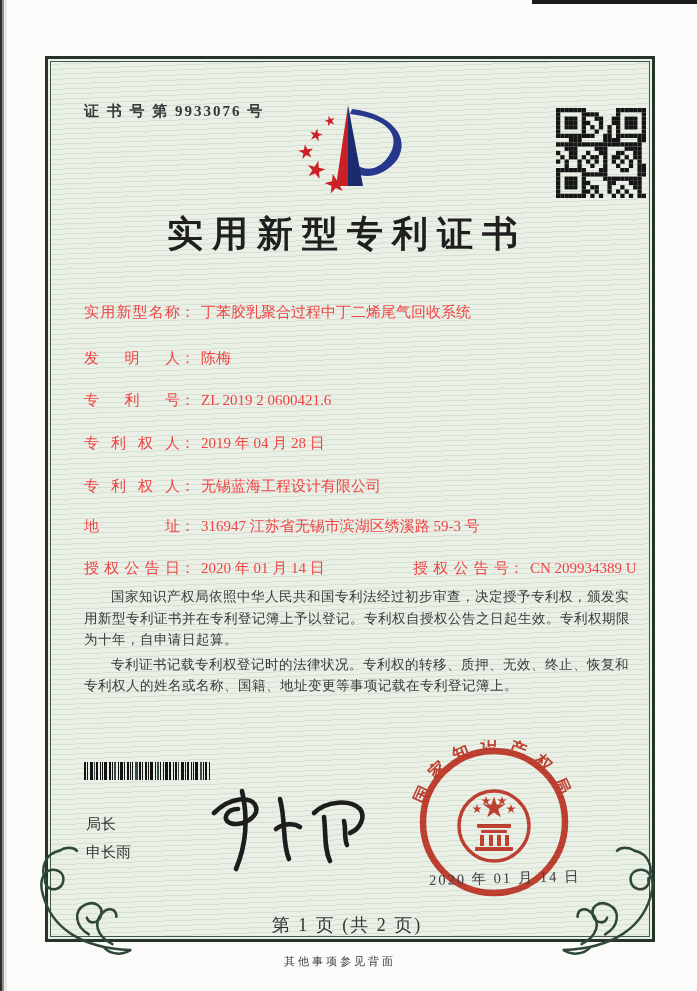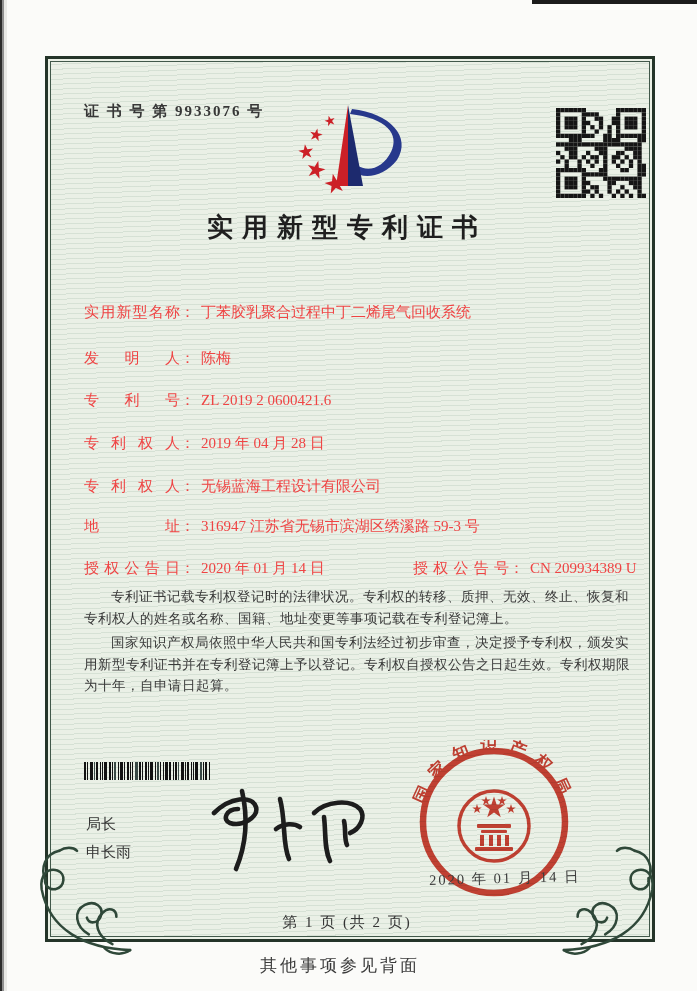--- a/index.html
+++ b/index.html
@@ -18,36 +18,36 @@
     position:absolute;left:45px;top:56px;width:604px;height:880px;
     background-color:#eaf0e6;
     background-image:repeating-linear-gradient(178deg,rgba(141,171,151,.22) 0 1px,rgba(0,0,0,0) 1px 5px);
     border:3px solid #243429;
     box-shadow:inset 0 0 0 2px #eaf0e6, inset 0 0 0 3px #41584a;
   }
   .cert-number{position:absolute;left:84px;top:102px;font-size:15px;letter-spacing:2px;color:#373737;font-weight:bold;}
   .logo{position:absolute;left:278px;top:99px;width:150px;height:96px;}
   .qr{position:absolute;left:556px;top:108px;width:90px;height:90px;}
   .title{position:absolute;left:45px;top:210px;width:604px;text-align:center;
-    font-size:26px;font-weight:700;letter-spacing:9px;color:#1f1f1f;}
+    font-size:36px;font-weight:700;letter-spacing:9px;color:#1f1f1f;}
   .fields{position:absolute;left:84px;top:303px;width:545px;font-size:15px;}
   .frow{position:absolute;left:0;white-space:nowrap;color:#ef4444;}
   .flabel{display:inline-block;width:96px;text-align:justify;text-align-last:justify;}
   .fcolon{padding-right:6px;}
   .fpair2{position:absolute;left:300px;top:0;margin-left:29px;}
   .paras{position:absolute;left:84px;top:586px;width:548px;font-size:13.5px;line-height:21.5px;color:#3a3a3a;}
   .paras p{margin:0 0 3px 0;text-indent:2em;letter-spacing:.5px;}
   .barcode{position:absolute;left:84px;top:762px;width:184px;height:18px;display:flex;align-items:stretch;overflow:hidden;}
   .barcode span{display:block;height:100%;}
   .director{position:absolute;left:86px;top:810px;font-size:15px;color:#333;line-height:28px;}
   .signature{position:absolute;left:192px;top:783px;width:180px;height:92px;}
   .seal{position:absolute;left:412px;top:740px;width:164px;height:164px;mix-blend-mode:multiply;opacity:.95;}
   .seal-date{position:absolute;left:429px;top:869px;font-size:14.5px;color:#3c3c3c;letter-spacing:2px;z-index:5;transform:rotate(-1.5deg);}
-  .page-footer{position:absolute;left:45px;top:913px;width:604px;text-align:center;font-size:15px;color:#333;letter-spacing:2px;}
-  .back-note{position:absolute;left:0;top:954px;width:680px;text-align:center;font-size:17px;color:#3a3a3a;letter-spacing:3px;}
+  .page-footer{position:absolute;left:45px;top:913px;width:604px;text-align:center;font-size:18px;color:#333;letter-spacing:2px;}
+  .back-note{position:absolute;left:0;top:954px;width:680px;text-align:center;font-size:11px;color:#3a3a3a;letter-spacing:3px;}
   .flourish{position:absolute;width:118px;height:118px;z-index:4;}
   .flourish.bl{left:20px;top:838px;}
   .flourish.br{left:556px;top:838px;transform:scaleX(-1);}
 </style>
 </head>
 <body>
 
 <div class="scan-edge-left"></div>
 <div class="scan-edge-topright"></div>
 
@@ -330,22 +330,22 @@
   <div class="frow" style="top:131px"><span class="flabel">专利权人</span><span class="fcolon">：</span><span>2019 年 04 月 28 日</span></div>
   <div class="frow" style="top:174px"><span class="flabel">专利权人</span><span class="fcolon">：</span><span>无锡蓝海工程设计有限公司</span></div>
   <div class="frow" style="top:214px"><span class="flabel">地址</span><span class="fcolon">：</span><span>316947 江苏省无锡市滨湖区绣溪路 59-3 号</span></div>
   <div class="frow" style="top:256px">
     <span class="flabel">授权公告日</span><span class="fcolon">：</span><span>2020 年 01 月 14 日</span>
     <span class="fpair2"><span class="flabel">授权公告号</span><span class="fcolon">：</span><span>CN 209934389 U</span></span>
   </div>
 </div>
 
 <div class="paras">
+  <p>国家知识产权局依照中华人民共和国专利法经过初步审查，决定授予专利权，颁发实用新型专利证书并在专利登记簿上予以登记。专利权自授权公告之日起生效。专利权期限为十年，自申请日起算。</p>
   <p>专利证书记载专利权登记时的法律状况。专利权的转移、质押、无效、终止、恢复和专利权人的姓名或名称、国籍、地址变更等事项记载在专利登记簿上。</p>
-  <p>国家知识产权局依照中华人民共和国专利法经过初步审查，决定授予专利权，颁发实用新型专利证书并在专利登记簿上予以登记。专利权自授权公告之日起生效。专利权期限为十年，自申请日起算。</p>
 </div>
 
 <div class="barcode">
     <span style="width: 2px; margin-right: 1px; background: rgb(18, 18, 18);"></span>
     <span style="width: 1px; margin-right: 2px; background: rgb(18, 18, 18);"></span>
     <span style="width: 3px; margin-right: 1px; background: rgb(18, 18, 18);"></span>
     <span style="width: 1px; margin-right: 1px; background: rgb(58, 74, 70);"></span>
     <span style="width: 2px; margin-right: 2px; background: rgb(18, 18, 18);"></span>
     <span style="width: 1px; margin-right: 1px; background: rgb(18, 18, 18);"></span>
     <span style="width: 1px; margin-right: 1px; background: rgb(18, 18, 18);"></span>

